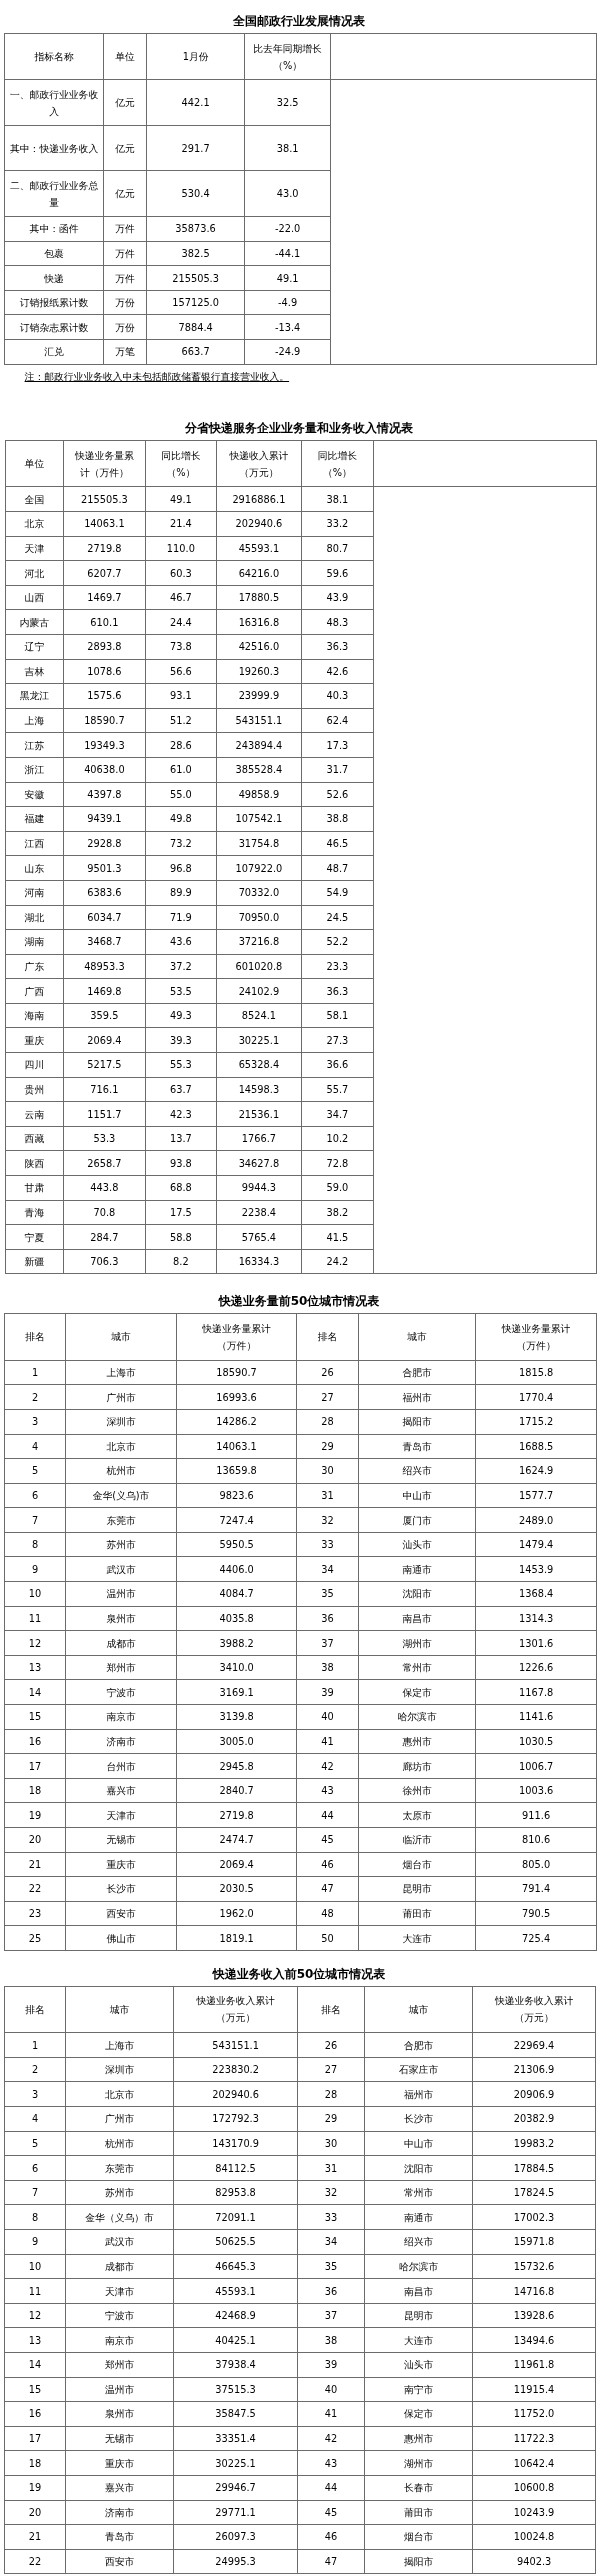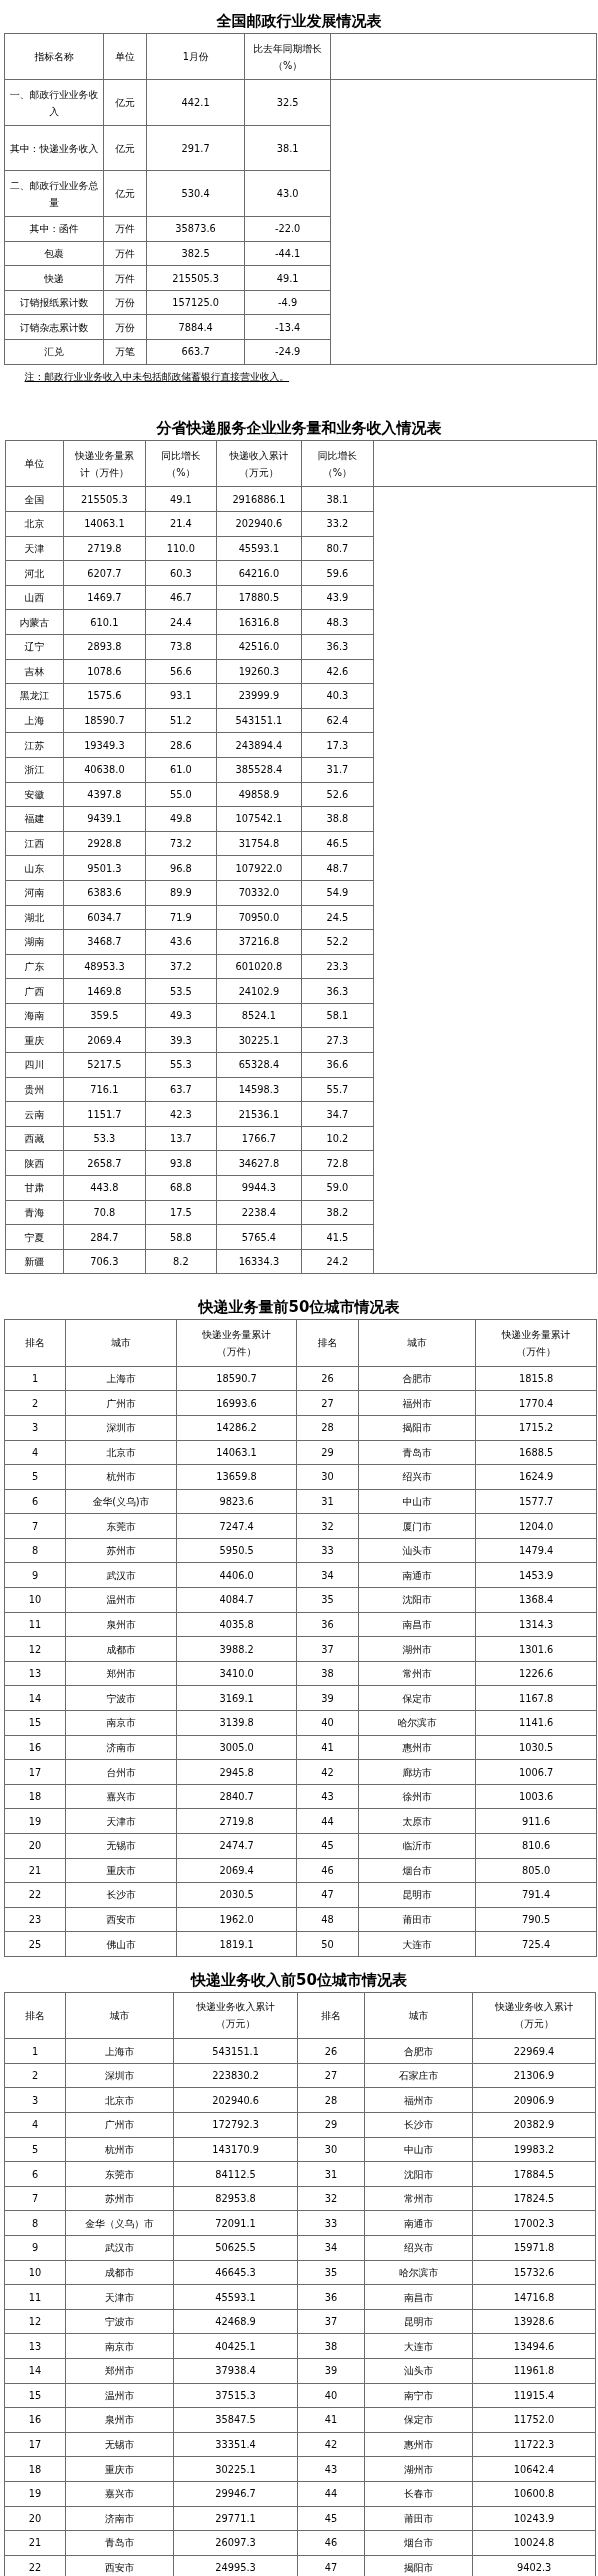--- a/index.html
+++ b/index.html
@@ -5,26 +5,26 @@
   html,body{margin:0;padding:0;background:#fff;}
   body{
     width:598px;
     color:#000;
     font-family:"DejaVu Sans","Liberation Sans",sans-serif;
     font-size:9.8px;
   }
   .tbl-title{
     text-align:center;
     font-weight:bold;
-    font-size:15px;
+    font-size:12px;
     line-height:16.4px;
   }
   #title1{padding-top:13px;}
   #title2{margin-top:35px;}
-  #title3{margin-top:25px;}
+  #title3{margin-top:19px;}
   #title4{margin-top:15px;}
   table{
     border-collapse:collapse;
     table-layout:fixed;
     border:1.6px solid var(--border,#6b6b6b);
     margin-top:3.3px;
   }
   #table1,#table3,#table4{margin-left:4.1px;padding-left:46px;}
   #table2{margin-left:4.9px;}
   th,td{
@@ -456,21 +456,21 @@
       <td>31</td>
       <td>中山市</td>
       <td>1577.7</td>
     </tr>
       <tr>
       <td>7</td>
       <td>东莞市</td>
       <td>7247.4</td>
       <td>32</td>
       <td>厦门市</td>
-      <td>1204.0</td>
+      <td>2489.0</td>
     </tr>
       <tr>
       <td>8</td>
       <td>苏州市</td>
       <td>5950.5</td>
       <td>33</td>
       <td>汕头市</td>
       <td>1479.4</td>
     </tr>
       <tr>

